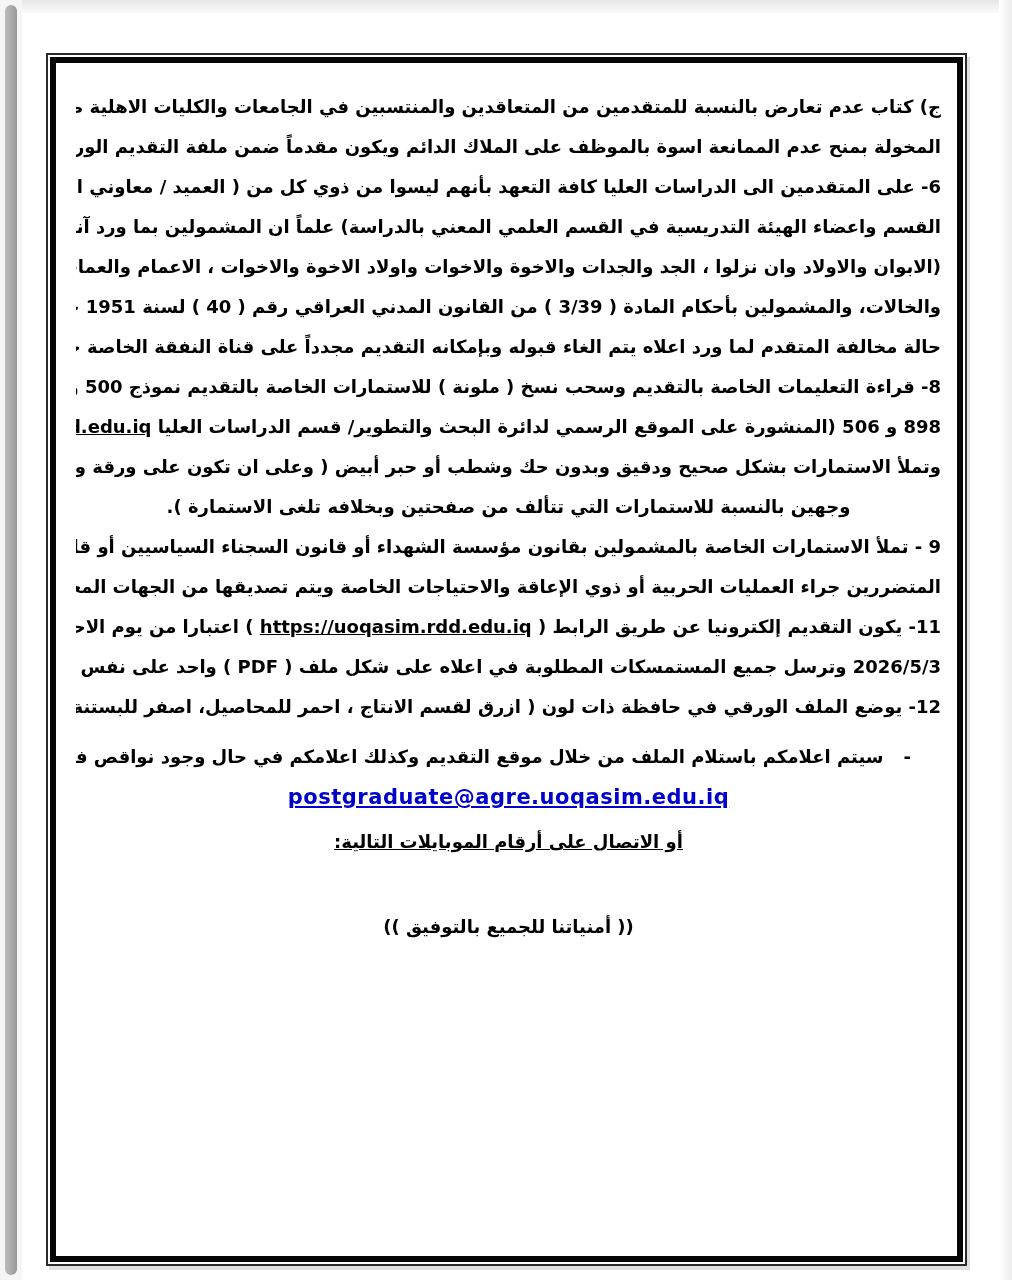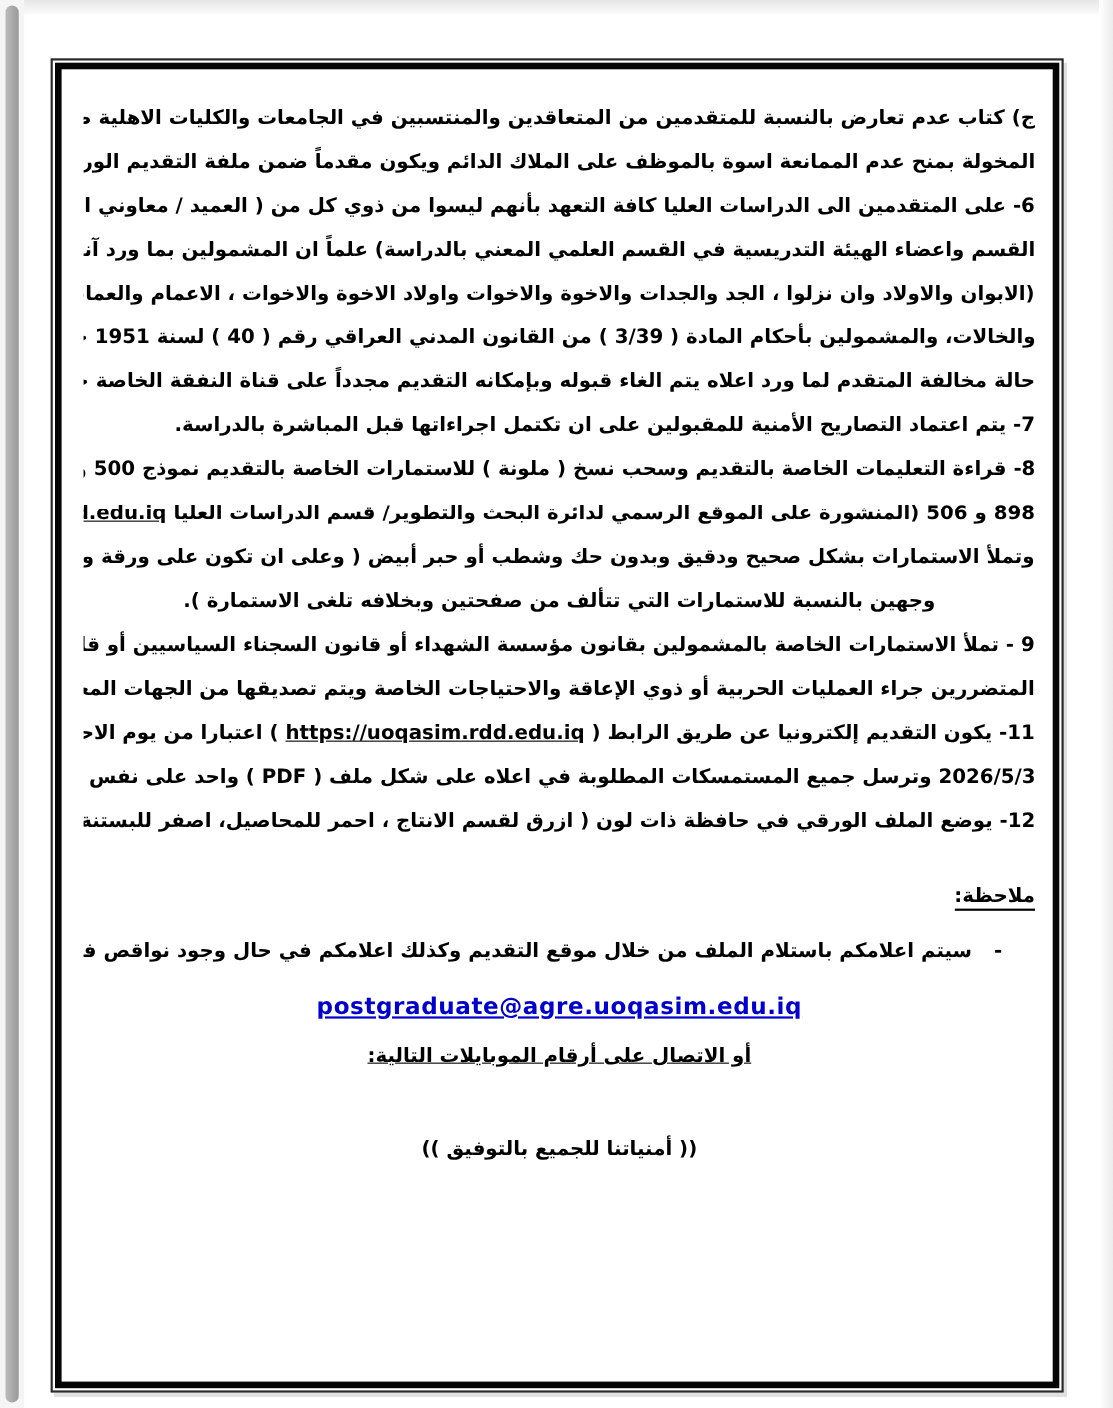--- a/index.html
+++ b/index.html
@@ -44,21 +44,21 @@
   .j{text-align:justify;text-align-last:justify;}
   .c{text-align:center;}
   .r{text-align:right;}
   .lnk{color:#000;text-decoration:underline;cursor:pointer;}
   .note-h{margin-top:28px;}
   .note-h span{border-bottom:2px solid #000;padding-bottom:1px;}
   .b1{margin-top:10px;padding-right:30px;}
   .b1b{padding-right:30px;}
   .b2{margin-top:50px;padding-right:4px;}
   .dash{display:inline-block;margin-left:20px;}
-  .email-line{margin-top:10px;}
+  .email-line{}
   .email-line span{
     color:#0000cc;text-decoration:underline;cursor:pointer;
     font-size:21px;letter-spacing:0.5px;
   }
   .phones-intro{margin-top:5px;text-decoration:underline;}
   .closing{margin-top:45px;}
 </style>
 </head>
 <body>
 
@@ -74,36 +74,34 @@
 
     <div class="ln j">ج) كتاب عدم تعارض بالنسبة للمتقدمين من المتعاقدين والمنتسبين في الجامعات والكليات الاهلية صادر من الجهة</div>
     <div class="ln j">المخولة بمنح عدم الممانعة اسوة بالموظف على الملاك الدائم ويكون مقدماً ضمن ملفة التقديم الورقية والالكترونية.</div>
 
     <div class="ln j">6- على المتقدمين الى الدراسات العليا كافة التعهد بأنهم ليسوا من ذوي كل من ( العميد / معاوني العميد / رئيس</div>
     <div class="ln j">القسم واعضاء الهيئة التدريسية في القسم العلمي المعني بالدراسة) علماً ان المشمولين بما ورد آنفاً هم كل من</div>
     <div class="ln j">(الابوان والاولاد وان نزلوا ، الجد والجدات والاخوة والاخوات واولاد الاخوة والاخوات ، الاعمام والعمات ، الاخوال</div>
     <div class="ln j">والخالات، والمشمولين بأحكام المادة ( 3/39 ) من القانون المدني العراقي رقم ( 40 ) لسنة 1951 حكاأأأ) وفي</div>
     <div class="ln c">حالة مخالفة المتقدم لما ورد اعلاه يتم الغاء قبوله وبإمكانه التقديم مجدداً على قناة النفقة الخاصة حصراً .</div>
 
-    <div class="ln r">7- يتم اعتماد التصاريح الأمنية للمقبولين على ان تكتمل اجراءاتها قبل المباشرة بالدراسة.</div>
 
     <div class="ln j">8-  قراءة التعليمات الخاصة بالتقديم وسحب نسخ ( ملونة ) للاستمارات الخاصة بالتقديم نموذج 500 و 501 و</div>
     <div class="ln j"><span>898 و 506 (المنشورة على الموقع الرسمي لدائرة البحث والتطوير/ قسم الدراسات العليا </span><span class="lnk">www.rdd.edu.iq</span></div>
     <div class="ln j">وتملأ الاستمارات بشكل صحيح ودقيق وبدون حك وشطب أو حبر أبيض ( وعلى ان تكون على ورقة واحدة ذات</div>
     <div class="ln c">وجهين بالنسبة للاستمارات التي تتألف من صفحتين وبخلافه تلغى الاستمارة ).</div>
 
     <div class="ln j">9 - تملأ الاستمارات الخاصة بالمشمولين بقانون مؤسسة الشهداء أو قانون السجناء السياسيين أو قانون تعويض</div>
     <div class="ln j">المتضررين جراء العمليات الحربية أو ذوي الإعاقة والاحتياجات الخاصة ويتم تصديقها من الجهات المعنية .</div>
 
     <div class="ln j"><span>11- يكون التقديم إلكترونيا عن طريق الرابط ( </span><span class="lnk">https://uoqasim.rdd.edu.iq</span><span> ) اعتبارا من يوم الاحد</span></div>
     <div class="ln c">2026/5/3 وترسل جميع المستمسكات المطلوبة في اعلاه على شكل ملف ( PDF ) واحد على نفس الرابط .</div>
 
     <div class="ln j">12- يوضع الملف الورقي في حافظة ذات لون ( ازرق لقسم الانتاج ، احمر للمحاصيل، اصفر للبستنة، اخضر للتربة)</div>
 
-    <div class="ln r note-h"><span>ملاحظة:</span></div>
 
     <div class="ln j b1"><span class="dash">-</span><span>سيتم اعلامكم باستلام الملف من خلال موقع التقديم وكذلك اعلامكم في حال وجود نواقص في</span></div>
 
 
     <div class="ln c email-line"><span>postgraduate@agre.uoqasim.edu.iq</span></div>
 
     <div class="ln c phones-intro">أو الاتصال على أرقام الموبايلات التالية:</div>
 
     <div class="ln c closing">(( أمنياتنا للجميع بالتوفيق ))</div>
 

